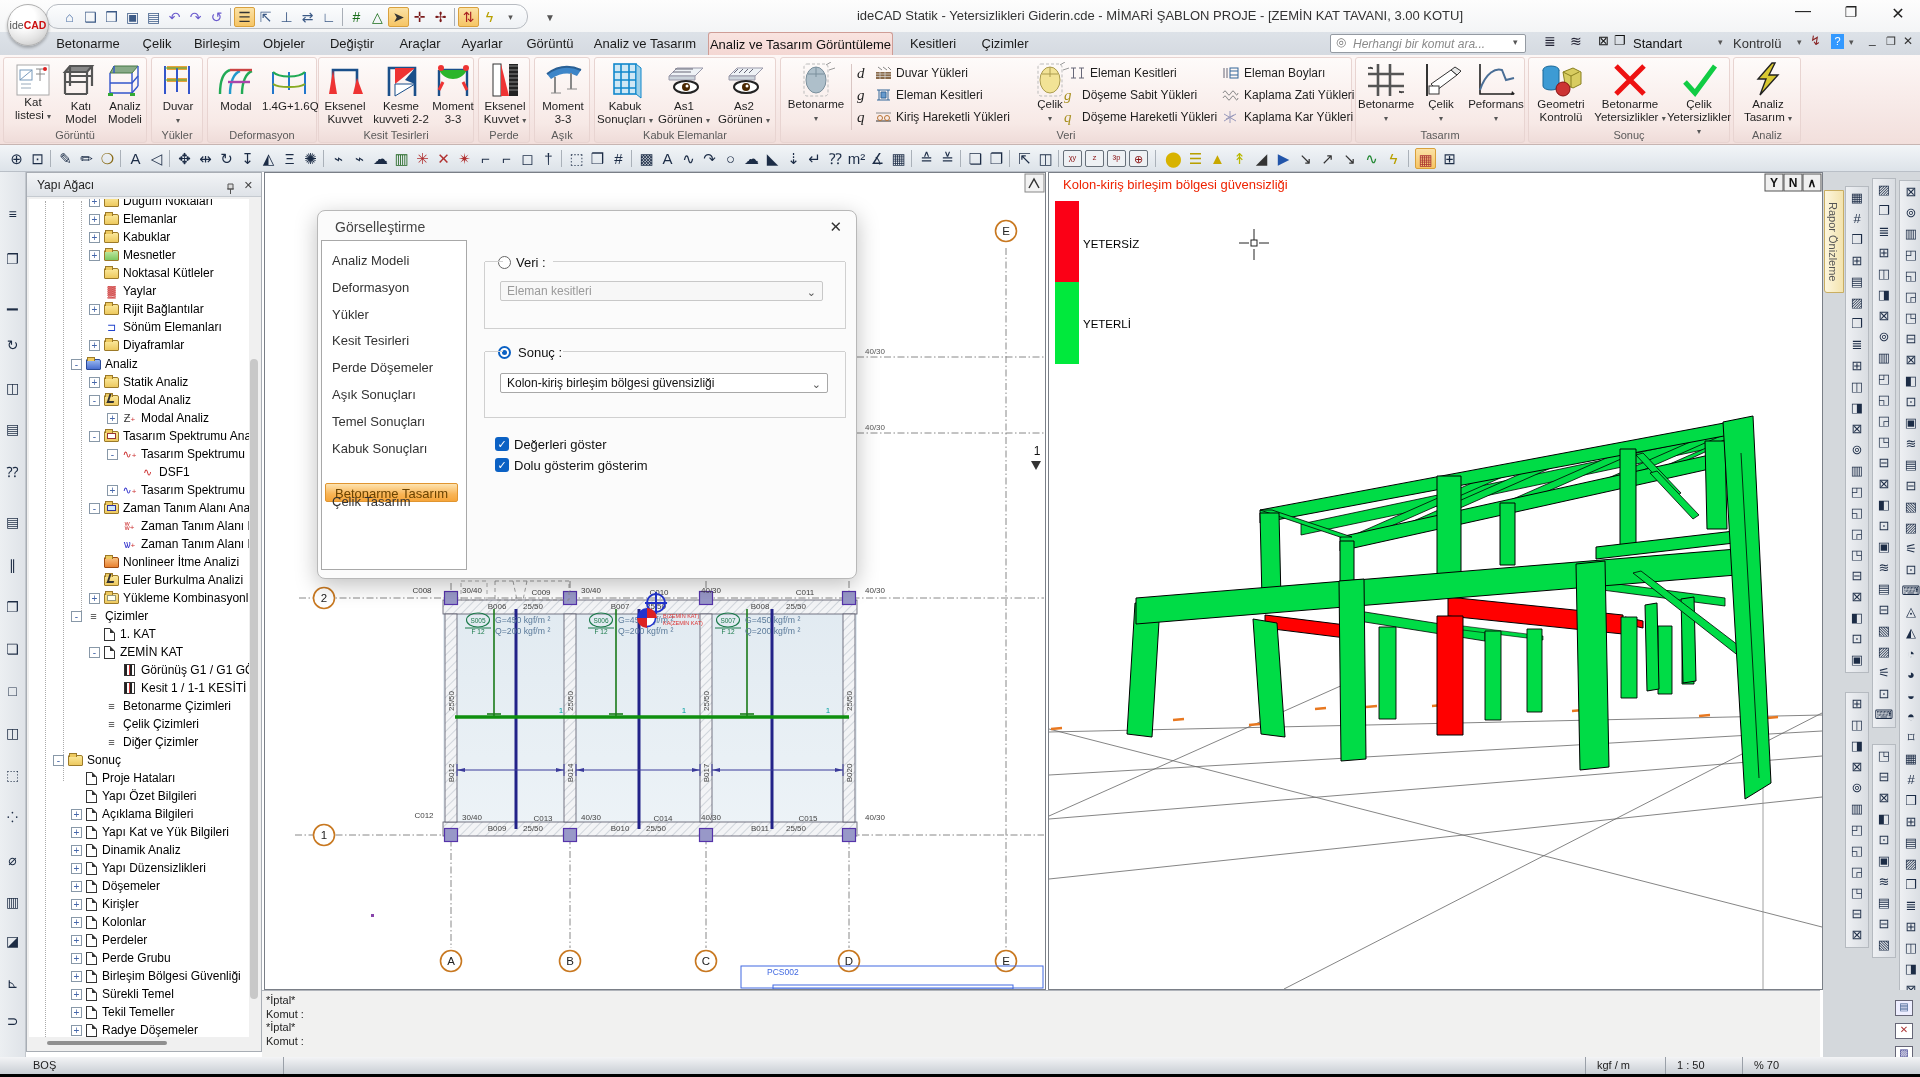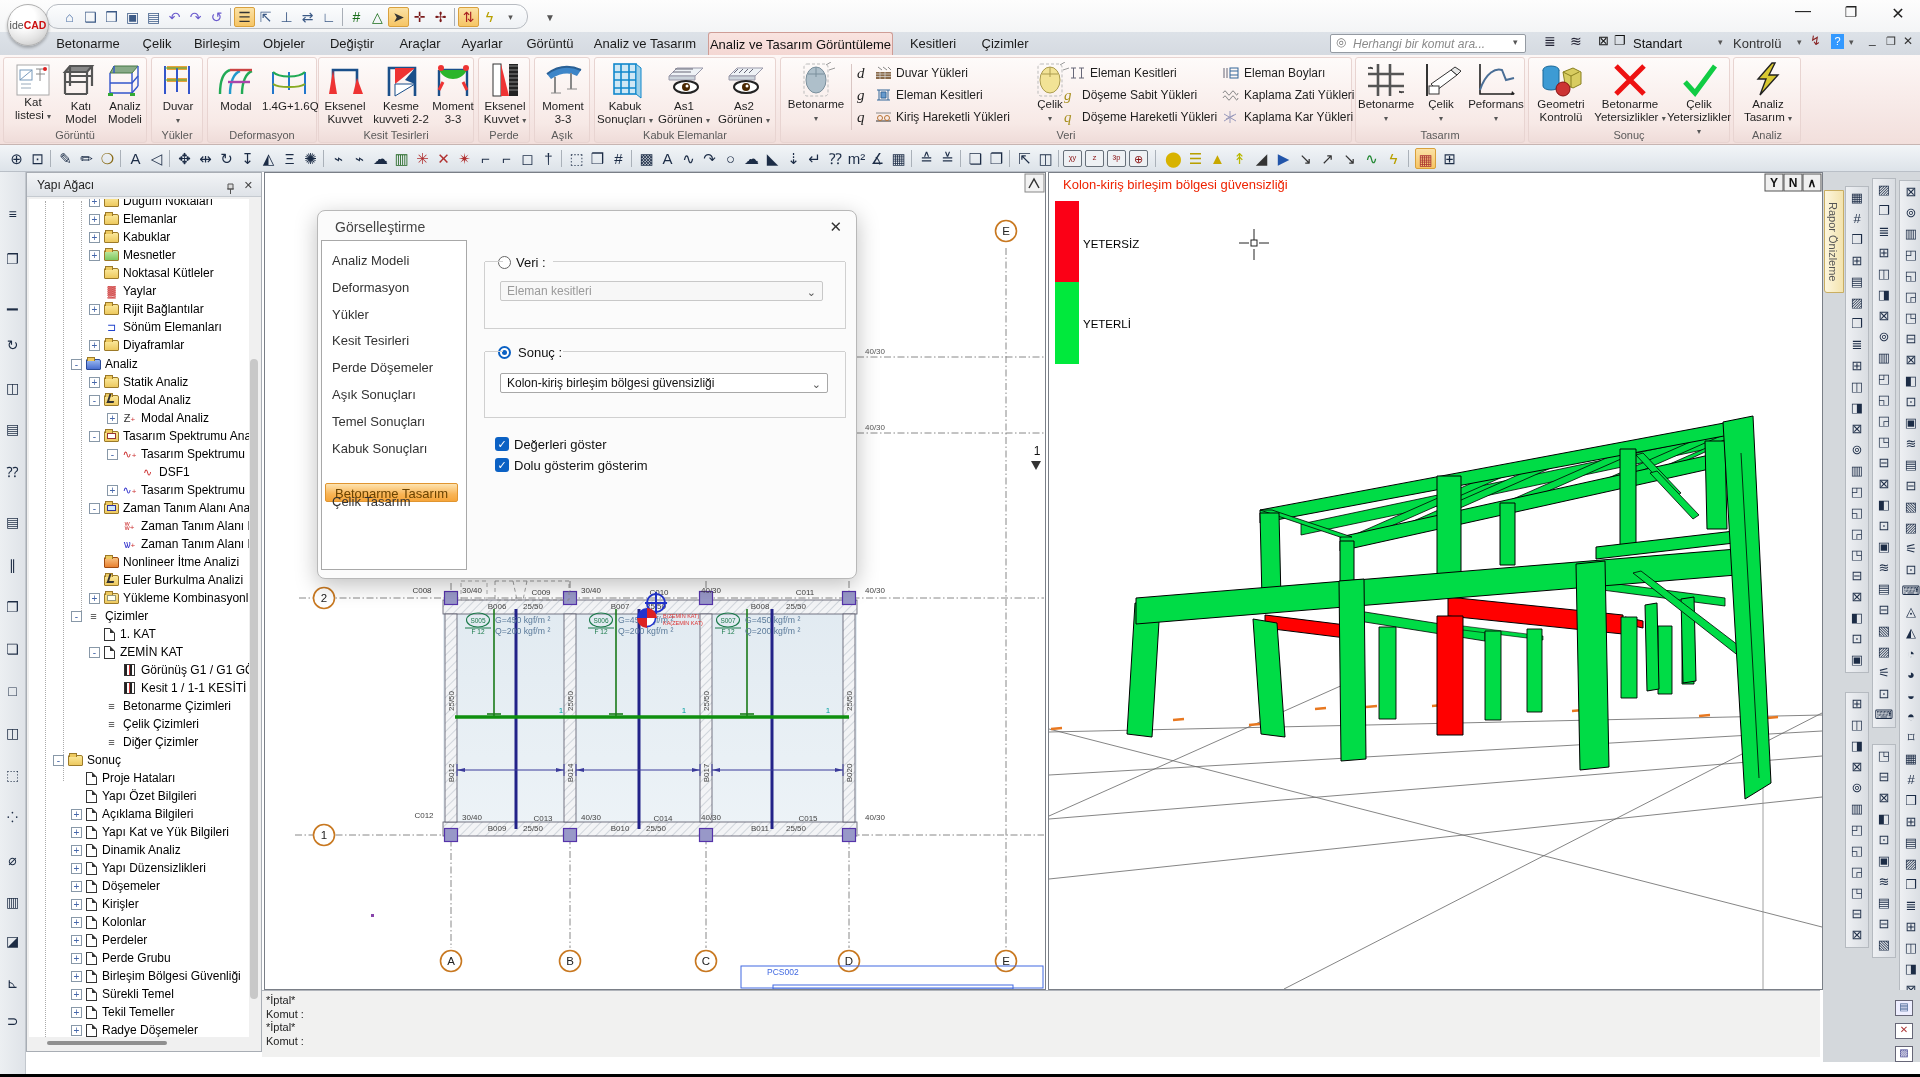--- a/index.html
+++ b/index.html
@@ -106,20 +106,21 @@
         <span class="qi" style="color:#1a6e1a">△</span>
         <span class="qi hl" style="color:#333">➤</span>
         <span class="qi" style="color:#7a1a1a">✛</span>
         <span class="qi" style="color:#7a1a1a">✢</span>
       <span class="qsep"></span>
       <span class="qi hl" style="color:#a22">⇅</span>
         <span class="qi" style="color:#b8a000">ϟ</span>
         <span class="qi" style="font-size:9px;color:#555">▾</span>
     </div>
     <div style="position:absolute;left:545px;top:12px;font-size:10px;color:#555">▼</div>
+    <div id="title-text">ideCAD Statik - Yetersizlikleri Giderin.cde - MİMARİ ŞABLON PROJE - [ZEMİN KAT TAVANI,  3.00 KOTU]</div>
     <div class="winbtn" style="left:1788px;top:2px;font-size:16px">—</div>
     <div class="winbtn" style="left:1836px;top:4px;font-size:14px">❐</div>
     <div class="winbtn" style="left:1883px;top:4px;font-size:16px">✕</div>
   </div>
   <div id="menurow">
     <div class="mtab" style="left:53px;width:70px">Betonarme</div>
     <div class="mtab" style="left:138px;width:38px">Çelik</div>
     <div class="mtab" style="left:190px;width:54px">Birleşim</div>
     <div class="mtab" style="left:258px;width:52px">Objeler</div>
     <div class="mtab" style="left:325px;width:54px">Değiştir</div>
@@ -940,15 +941,25 @@
       <div id="cmdtext">*İptal*
 Komut :
 *İptal*
 Komut :</div>
     </div>
   <div id="cmdright">
  <div style="position:absolute;left:72px;top:10px;width:18px;height:16px;border:1px solid #667;background:#eef;font-size:10px;text-align:center;color:#358">▤</div>
  <div style="position:absolute;left:72px;top:33px;width:18px;height:16px;border:1px solid #667;background:#fff;font-size:10px;text-align:center;color:#a33">✕</div>
  <div style="position:absolute;left:72px;top:56px;width:18px;height:16px;border:1px solid #667;background:#fff;font-size:10px;text-align:center;color:#338">▨</div>
  </div>
+  <div id="statusbar">
+    <div class="stxt" style="left:33px">BOŞ</div>
+    <div class="ssep" style="left:283px"></div>
+    <div class="ssep" style="left:1585px"></div>
+    <div class="stxt" style="left:1597px">kgf / m</div>
+    <div class="ssep" style="left:1665px"></div>
+    <div class="stxt" style="left:1677px">1 : 50</div>
+    <div class="ssep" style="left:1742px"></div>
+    <div class="stxt" style="left:1754px">% 70</div>
+  </div>
   <div id="blackedge"></div>
   <div id="logo"><span>ide</span><b>CAD</b></div>
 </div>
 
 </body></html>

